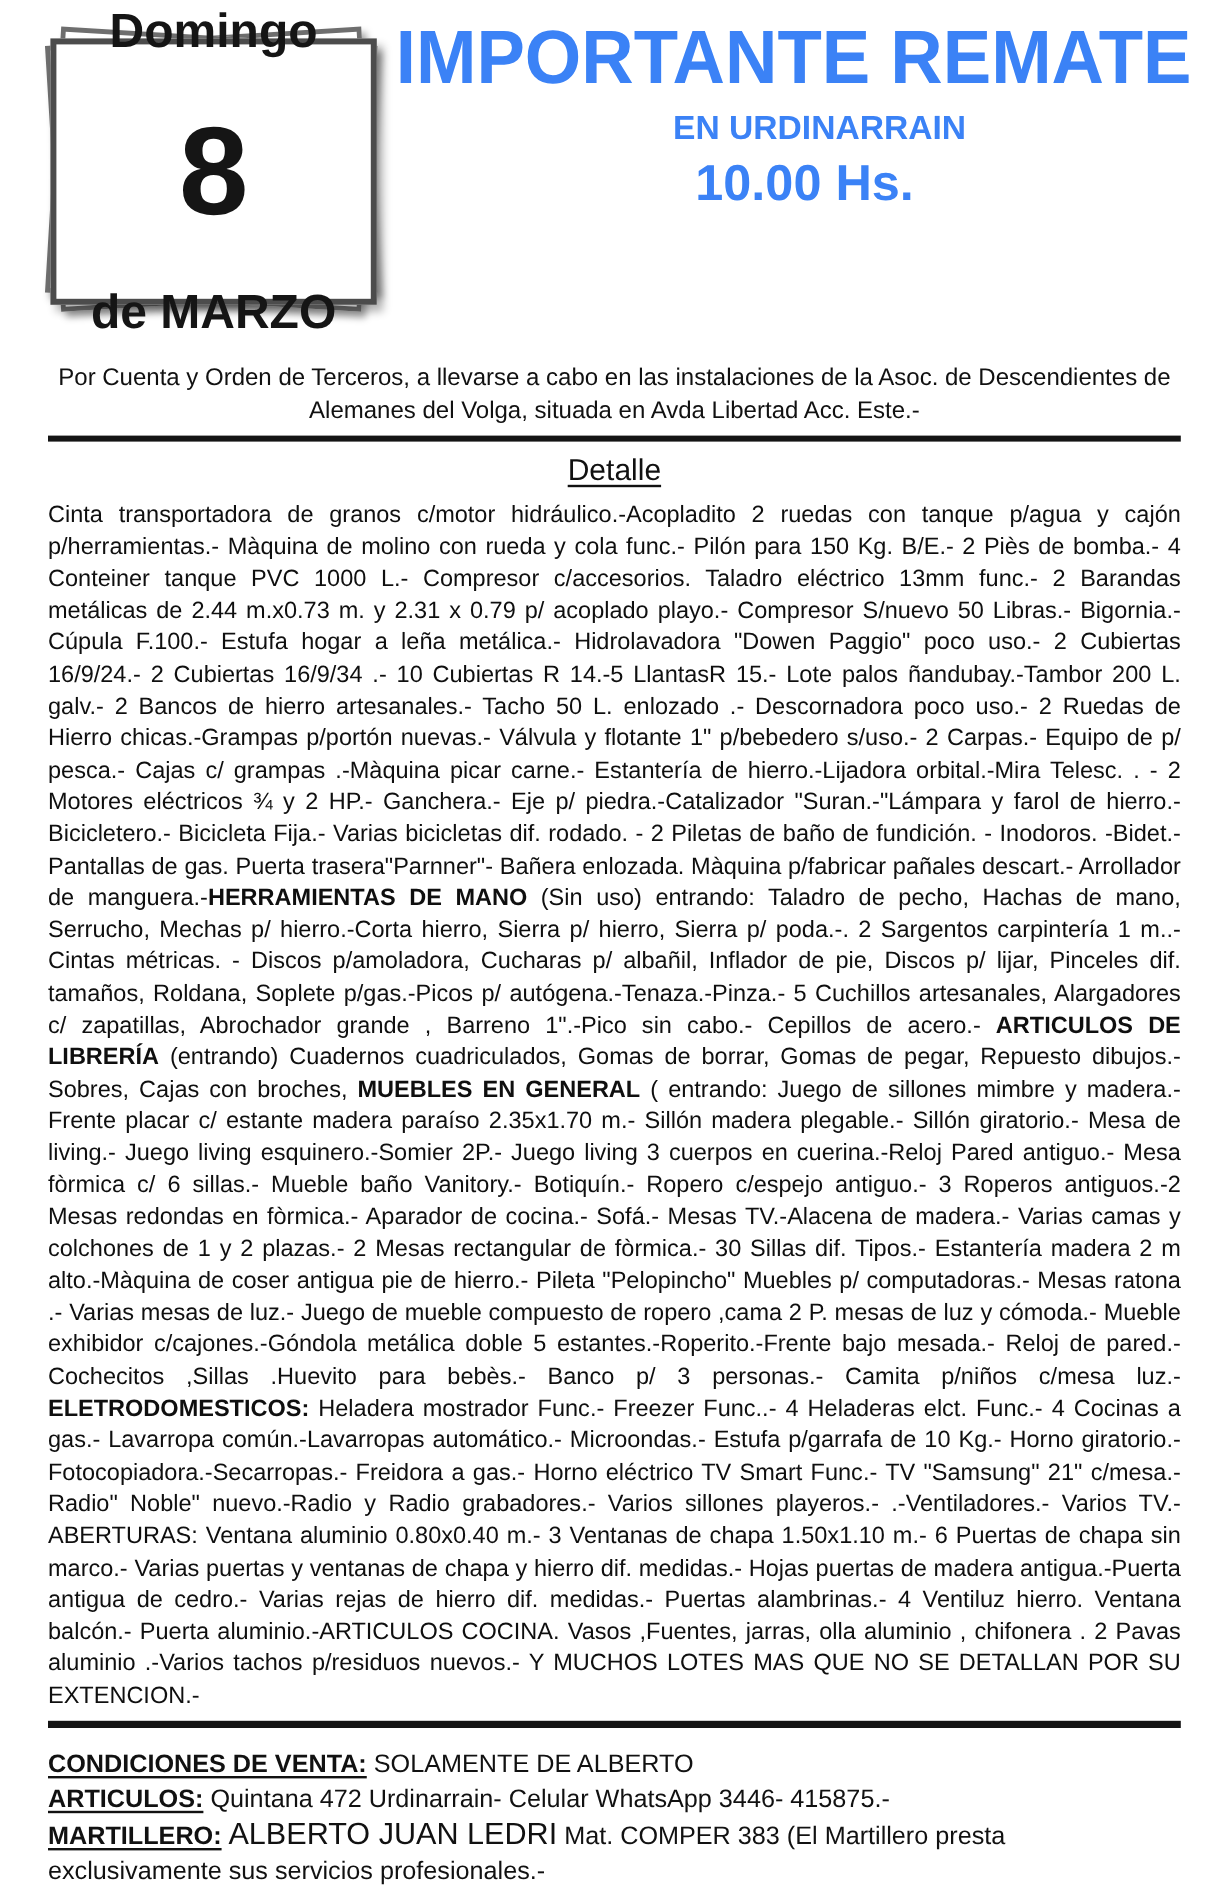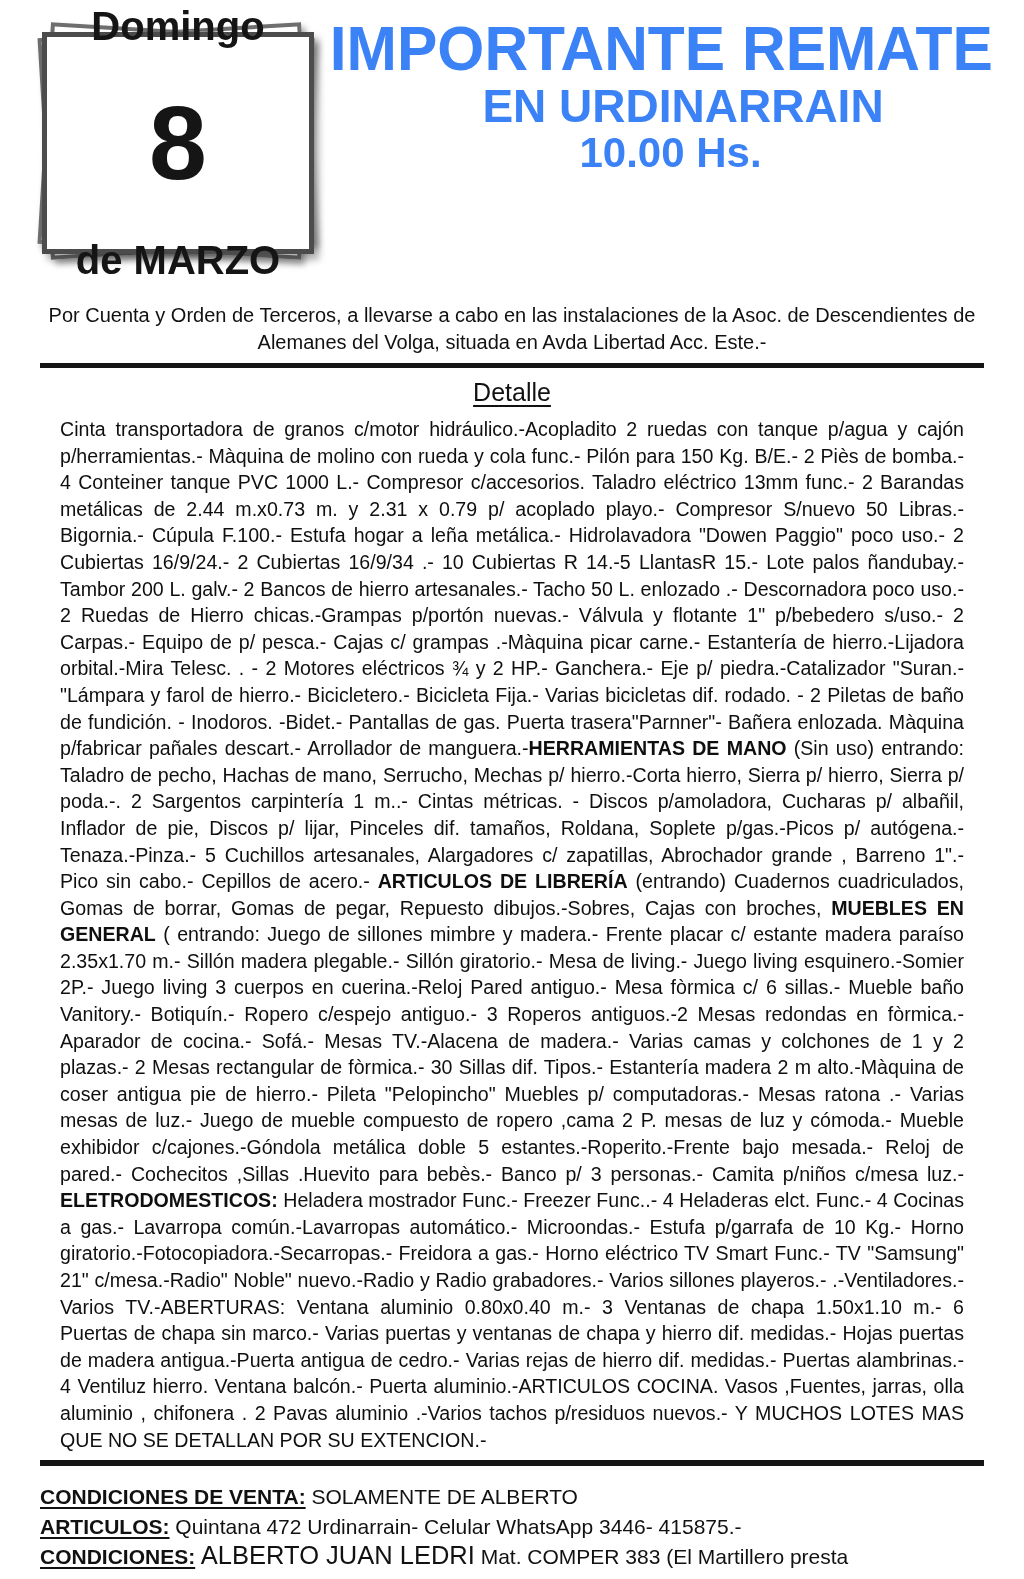--- a/index.html
+++ b/index.html
@@ -19,30 +19,30 @@
   .datebox{position:absolute;left:0;top:2px;right:-4px;bottom:-2px;background:#fff;
     border:5px solid #4c4c4c;box-shadow:5px 6px 7px rgba(0,0,0,.30);
     display:flex;flex-direction:column;align-items:center;justify-content:center;
     text-align:center;font-weight:bold;color:#151515;gap:47px;}
   .datebox .day{font-size:40px;line-height:40px;}
   .datebox .num{font-size:104px;line-height:96px;margin:2px 0;}
   .datebox .month{font-size:40px;line-height:40px;}
   .head-titles{flex:1;text-align:center;padding:14px 16px 0 4px;font-weight:bold;color:#3b82f6;}
   .ht1{font-size:63px;line-height:69px;white-space:nowrap;display:inline-block;transform:scaleX(.96);transform-origin:center;}
   .ht2{font-size:63px;line-height:67px;white-space:nowrap;display:inline-block;transform:scaleX(.96);transform-origin:center;}
-  .ht3{font-size:46px;line-height:47px;padding-left:44px;}
+  .ht3{font-size:28px;line-height:47px;padding-left:44px;}
   .ht4{font-size:42px;line-height:46px;padding-left:19px;}
   
   .intro{margin:6px 44px 0;text-align:center;font-size:20px;line-height:27px;}
   .rule{border:none;border-top:5px solid #141414;margin:7px 40px;}
   .rule.thick{border-top-width:6px;}
   .detalle{text-align:center;font-size:25px;line-height:34px;margin:2px 0 7px;}
   .detalle span{text-decoration:underline;text-underline-offset:4px;}
   
-  .detail{margin:0 60px;text-align:justify;font-size:19.6px;line-height:26.6px;color:#0f0f0f;}
+  .detail{margin:0 40px;text-align:justify;font-size:19.6px;line-height:26.6px;color:#0f0f0f;}
   .b{font-weight:bold;}
   
   .sale{margin:16px 40px 0;font-size:21px;line-height:29.5px;}
   .lbl{font-weight:bold;text-decoration:underline;text-underline-offset:3px;}
   .auctioneer-name{font-size:25.5px;}
 </style>
 </head>
 <body>
 
 <div class="masthead">
@@ -70,14 +70,14 @@
   <span>Detalle</span>
 </div>
 
 <div class="detail"><span>Cinta transportadora de granos c/motor hidráulico.-Acopladito 2 ruedas con tanque p/agua y cajón p/herramientas.- Màquina de molino con rueda y cola func.- Pilón para 150 Kg. B/E.- 2 Piès de bomba.- 4 Conteiner tanque PVC 1000 L.-  Compresor c/accesorios. Taladro eléctrico 13mm func.- 2 Barandas metálicas de 2.44 m.x0.73 m. y 2.31 x 0.79 p/ acoplado playo.- Compresor S/nuevo 50 Libras.- Bigornia.- Cúpula F.100.- Estufa hogar a leña metálica.- Hidrolavadora "Dowen Paggio" poco uso.- 2 Cubiertas 16/9/24.- 2 Cubiertas 16/9/34 .-  10 Cubiertas R 14.-5 LlantasR 15.- Lote palos ñandubay.-Tambor 200 L. galv.- 2 Bancos de hierro artesanales.- Tacho 50 L. enlozado .- Descornadora  poco uso.-  2 Ruedas de Hierro chicas.-Grampas p/portón nuevas.- Válvula y flotante  1" p/bebedero s/uso.- 2 Carpas.- Equipo de p/ pesca.- Cajas c/ grampas  .-Màquina picar carne.- Estantería de hierro.-Lijadora orbital.-Mira Telesc. . - 2 Motores eléctricos ¾ y 2 HP.- Ganchera.- Eje p/ piedra.-Catalizador "Suran.-"Lámpara y farol de hierro.- Bicicletero.- Bicicleta Fija.- Varias bicicletas dif. rodado. - 2 Piletas de baño de fundición. - Inodoros. -Bidet.- Pantallas de gas. Puerta trasera"Parnner"- Bañera enlozada. Màquina p/fabricar pañales descart.- Arrollador de manguera.-</span><span class="b">HERRAMIENTAS DE MANO</span><span> (Sin uso) entrando: Taladro de pecho, Hachas de mano, Serrucho, Mechas p/ hierro.-Corta hierro, Sierra p/ hierro, Sierra p/ poda.-. 2 Sargentos carpintería 1 m..- Cintas métricas. - Discos p/amoladora, Cucharas p/ albañil, Inflador de pie, Discos p/ lijar, Pinceles dif. tamaños, Roldana, Soplete p/gas.-Picos p/  autógena.-Tenaza.-Pinza.- 5 Cuchillos artesanales, Alargadores c/ zapatillas, Abrochador grande , Barreno 1".-Pico sin cabo.- Cepillos de acero.-  </span><span class="b">ARTICULOS DE LIBRERÍA</span><span> (entrando) Cuadernos cuadriculados, Gomas de borrar, Gomas de pegar, Repuesto dibujos.-Sobres, Cajas con broches, </span><span class="b">MUEBLES EN GENERAL</span><span> ( entrando:  Juego de sillones mimbre y madera.- Frente  placar c/ estante madera paraíso 2.35x1.70 m.- Sillón madera plegable.- Sillón giratorio.- Mesa de living.- Juego living esquinero.-Somier 2P.- Juego living 3 cuerpos en cuerina.-Reloj Pared antiguo.- Mesa fòrmica c/ 6 sillas.- Mueble baño  Vanitory.- Botiquín.- Ropero c/espejo antiguo.- 3 Roperos antiguos.-2 Mesas redondas en fòrmica.- Aparador de cocina.- Sofá.- Mesas TV.-Alacena de madera.- Varias camas y colchones de 1 y 2 plazas.- 2 Mesas rectangular  de fòrmica.- 30 Sillas dif. Tipos.- Estantería madera 2 m alto.-Màquina de coser antigua pie de hierro.- Pileta "Pelopincho"  Muebles p/ computadoras.- Mesas ratona .- Varias mesas de luz.- Juego de mueble compuesto de ropero ,cama 2 P. mesas de luz y cómoda.- Mueble exhibidor c/cajones.-Góndola metálica doble 5 estantes.-Roperito.-Frente bajo mesada.- Reloj de pared.- Cochecitos ,Sillas .Huevito para bebès.- Banco p/ 3 personas.- Camita p/niños c/mesa luz.- </span><span class="b">ELETRODOMESTICOS:</span><span> Heladera mostrador Func.- Freezer Func..- 4 Heladeras elct. Func.- 4 Cocinas a gas.- Lavarropa común.-Lavarropas automático.- Microondas.- Estufa p/garrafa de 10 Kg.- Horno giratorio.-Fotocopiadora.-Secarropas.- Freidora a gas.- Horno eléctrico TV Smart Func.- TV "Samsung" 21" c/mesa.-Radio" Noble" nuevo.-Radio y Radio grabadores.- Varios sillones playeros.-   .-Ventiladores.- Varios TV.-ABERTURAS: Ventana aluminio 0.80x0.40 m.- 3 Ventanas de chapa 1.50x1.10 m.- 6 Puertas de chapa sin marco.- Varias puertas y ventanas de chapa y hierro dif. medidas.- Hojas puertas de madera antigua.-Puerta antigua de cedro.- Varias rejas de hierro dif. medidas.- Puertas alambrinas.- 4 Ventiluz hierro. Ventana balcón.- Puerta aluminio.-ARTICULOS COCINA. Vasos ,Fuentes, jarras, olla aluminio , chifonera . 2 Pavas aluminio .-Varios tachos p/residuos nuevos.- Y MUCHOS LOTES MAS QUE NO SE DETALLAN POR SU EXTENCION.-</span></div>
 
 <hr class="rule thick">
 
 <div class="sale">
   <div><span class="lbl">CONDICIONES DE VENTA:</span><span> SOLAMENTE DE ALBERTO</span></div>
   <div><span class="lbl">ARTICULOS:</span><span> Quintana 472 Urdinarrain- Celular  WhatsApp 3446- 415875.-</span></div>
-  <div><span class="lbl">CONDICIONES:</span><span class="auctioneer-name"> ALBERTO JUAN LEDRI</span><span> Mat. COMPER 383 (El Martillero presta exclusivamente sus servicios profesionales.-</span></div>
+  <div><span class="lbl">MARTILLERO:</span><span class="auctioneer-name"> ALBERTO JUAN LEDRI</span><span> Mat. COMPER 383 (El Martillero presta exclusivamente sus servicios profesionales.-</span></div>
 </div>
 
 </body></html>

